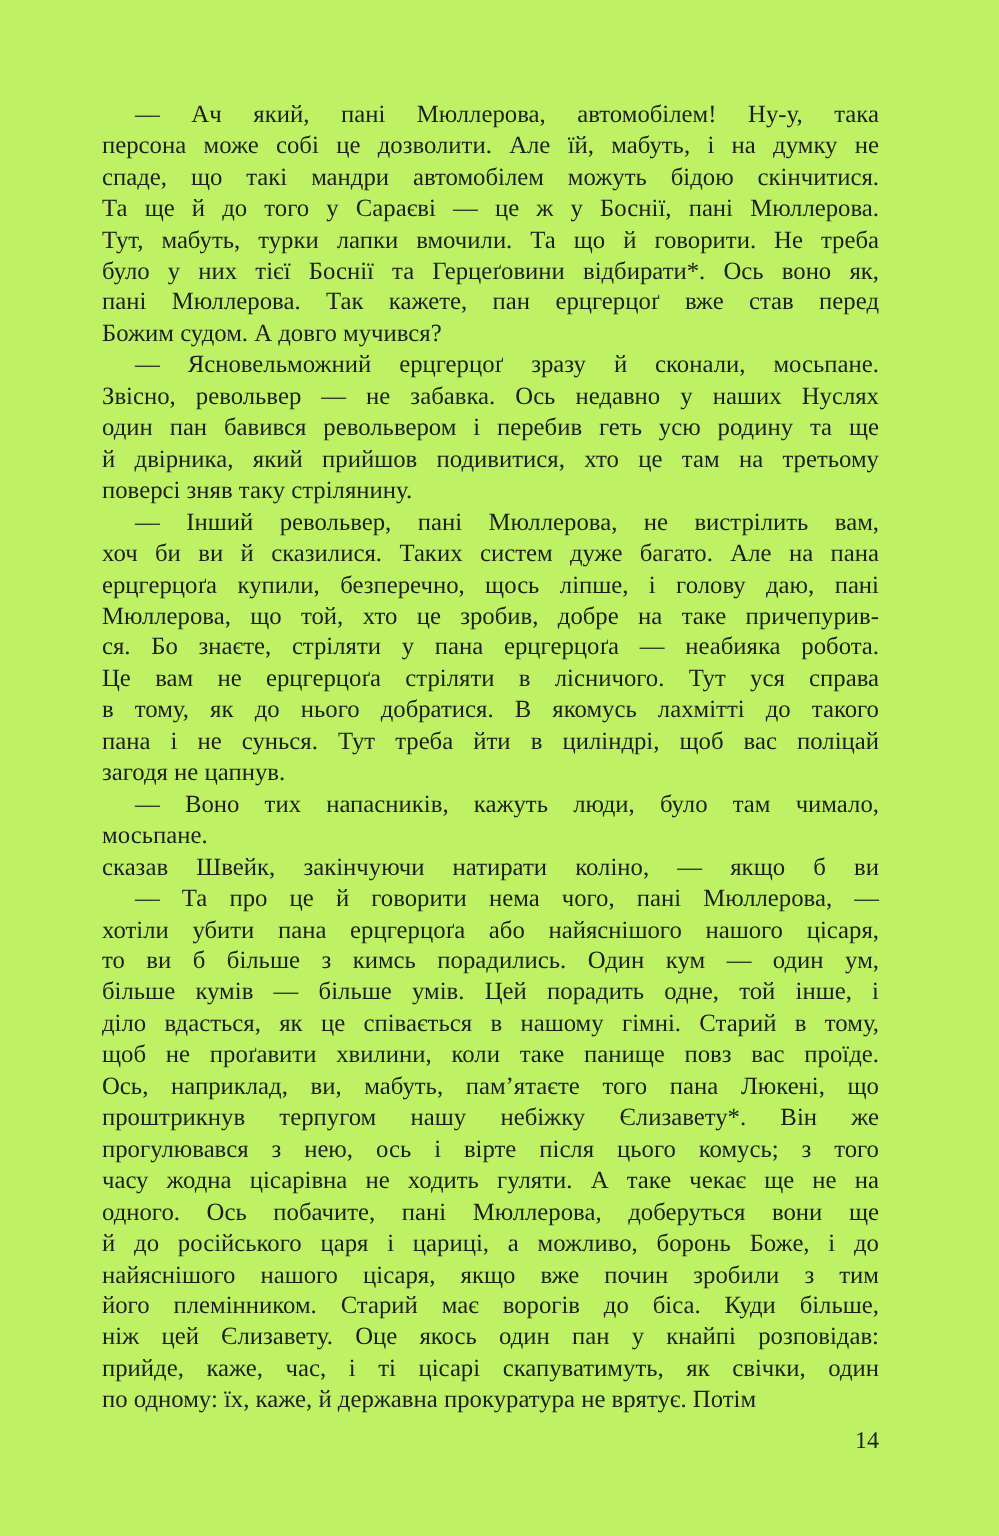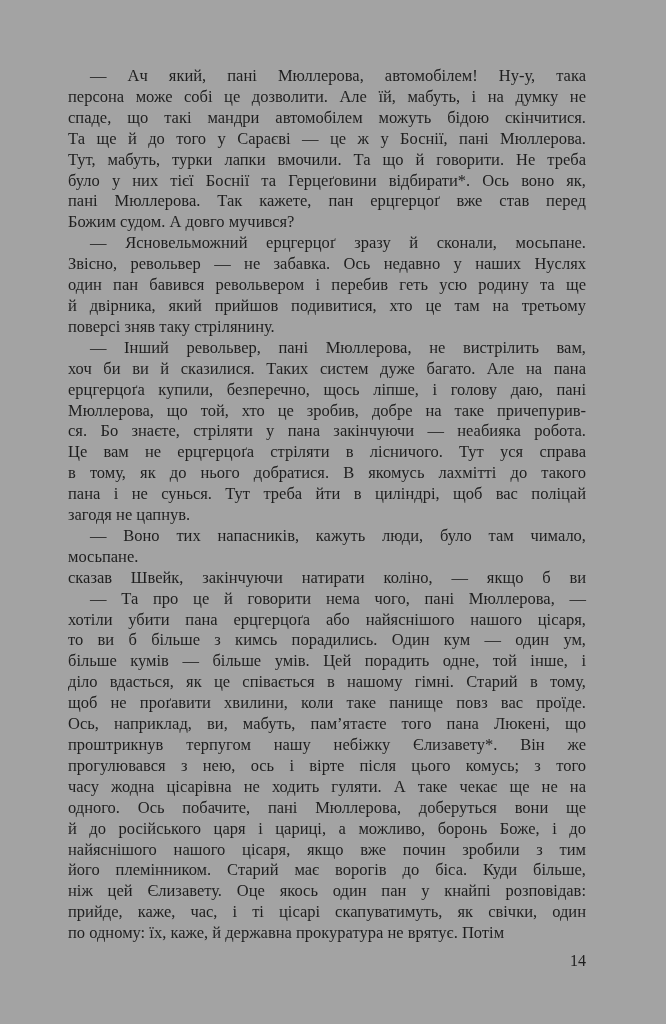--- a/index.html
+++ b/index.html
@@ -4,21 +4,21 @@
 <style>
   html, body {
     margin: 0;
     padding: 0;
     background: #ffffff;
   }
   .book-page {
     position: relative;
     width: 666px;
     height: 1024px;
-    background: #a3a3a3;
+    background: #bef264;
     overflow: hidden;
     font-family: "Liberation Serif", "DejaVu Serif", serif;
     color: #1e1e1e;
   }
   .page-text {
     position: absolute;
     left: 68px;
     top: 66px;
     width: 518px;
     font-size: 16.5px;
@@ -74,21 +74,21 @@
         <div class="line jline">Звісно, револьвер — не забавка. Ось недавно у наших Нуслях</div>
         <div class="line jline">один пан бавився револьвером і перебив геть усю родину та ще</div>
         <div class="line jline">й двірника, який прийшов подивитися, хто це там на третьому</div>
         <div class="line lastline">поверсі зняв таку стрілянину.</div>
       </div>
       <div class="paragraph">
         <div class="line jline indent">— Інший револьвер, пані Мюллерова, не вистрілить вам,</div>
         <div class="line jline">хоч би ви й сказилися. Таких систем дуже багато. Але на пана</div>
         <div class="line jline">ерцгерцоґа купили, безперечно, щось ліпше, і голову даю, пані</div>
         <div class="line jline">Мюллерова, що той, хто це зробив, добре на таке причепурив-</div>
-        <div class="line jline">ся. Бо знаєте, стріляти у пана закінчуючи — неабияка робота.</div>
+        <div class="line jline">ся. Бо знаєте, стріляти у пана ерцгерцоґа — неабияка робота.</div>
         <div class="line jline">Це вам не ерцгерцоґа стріляти в лісничого. Тут уся справа</div>
         <div class="line jline">в тому, як до нього добратися. В якомусь лахмітті до такого</div>
         <div class="line jline">пана і не сунься. Тут треба йти в циліндрі, щоб вас поліцай</div>
         <div class="line lastline">загодя не цапнув.</div>
       </div>
       <div class="paragraph">
         <div class="line jline indent">— Воно тих напасників, кажуть люди, було там чимало,</div>
         <div class="line lastline">мосьпане.</div>
       </div>
       <div class="paragraph">

